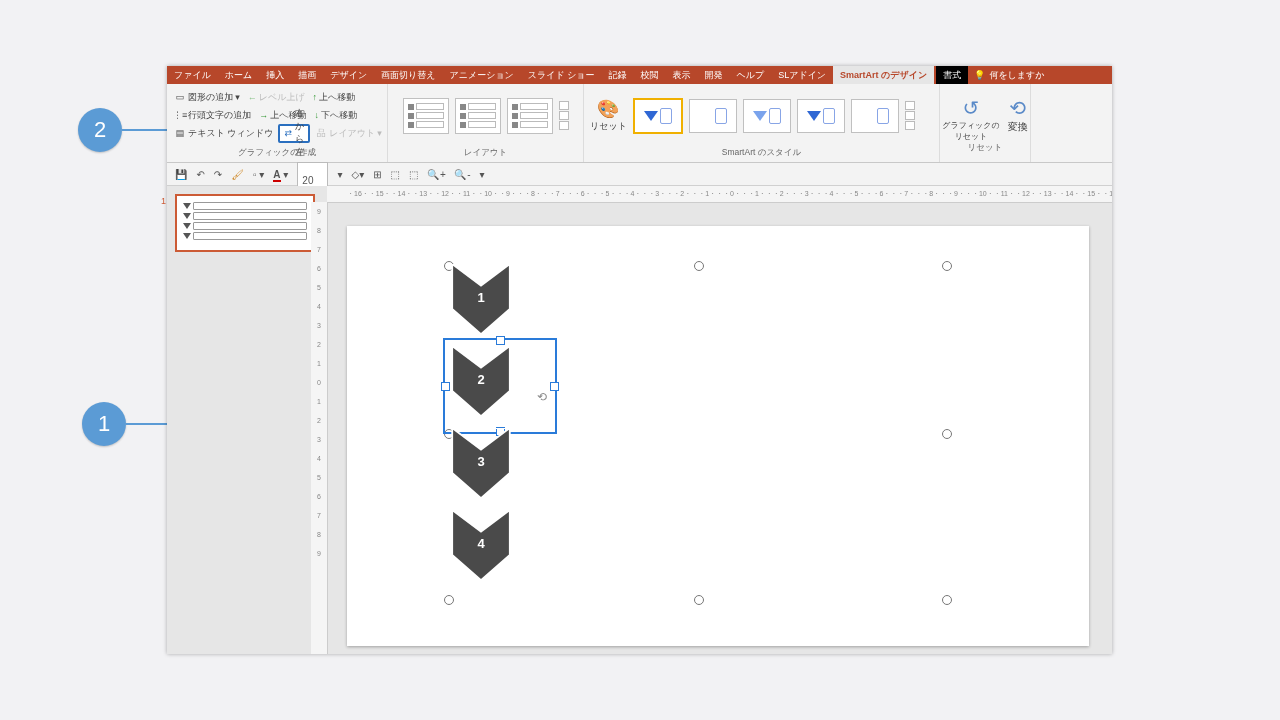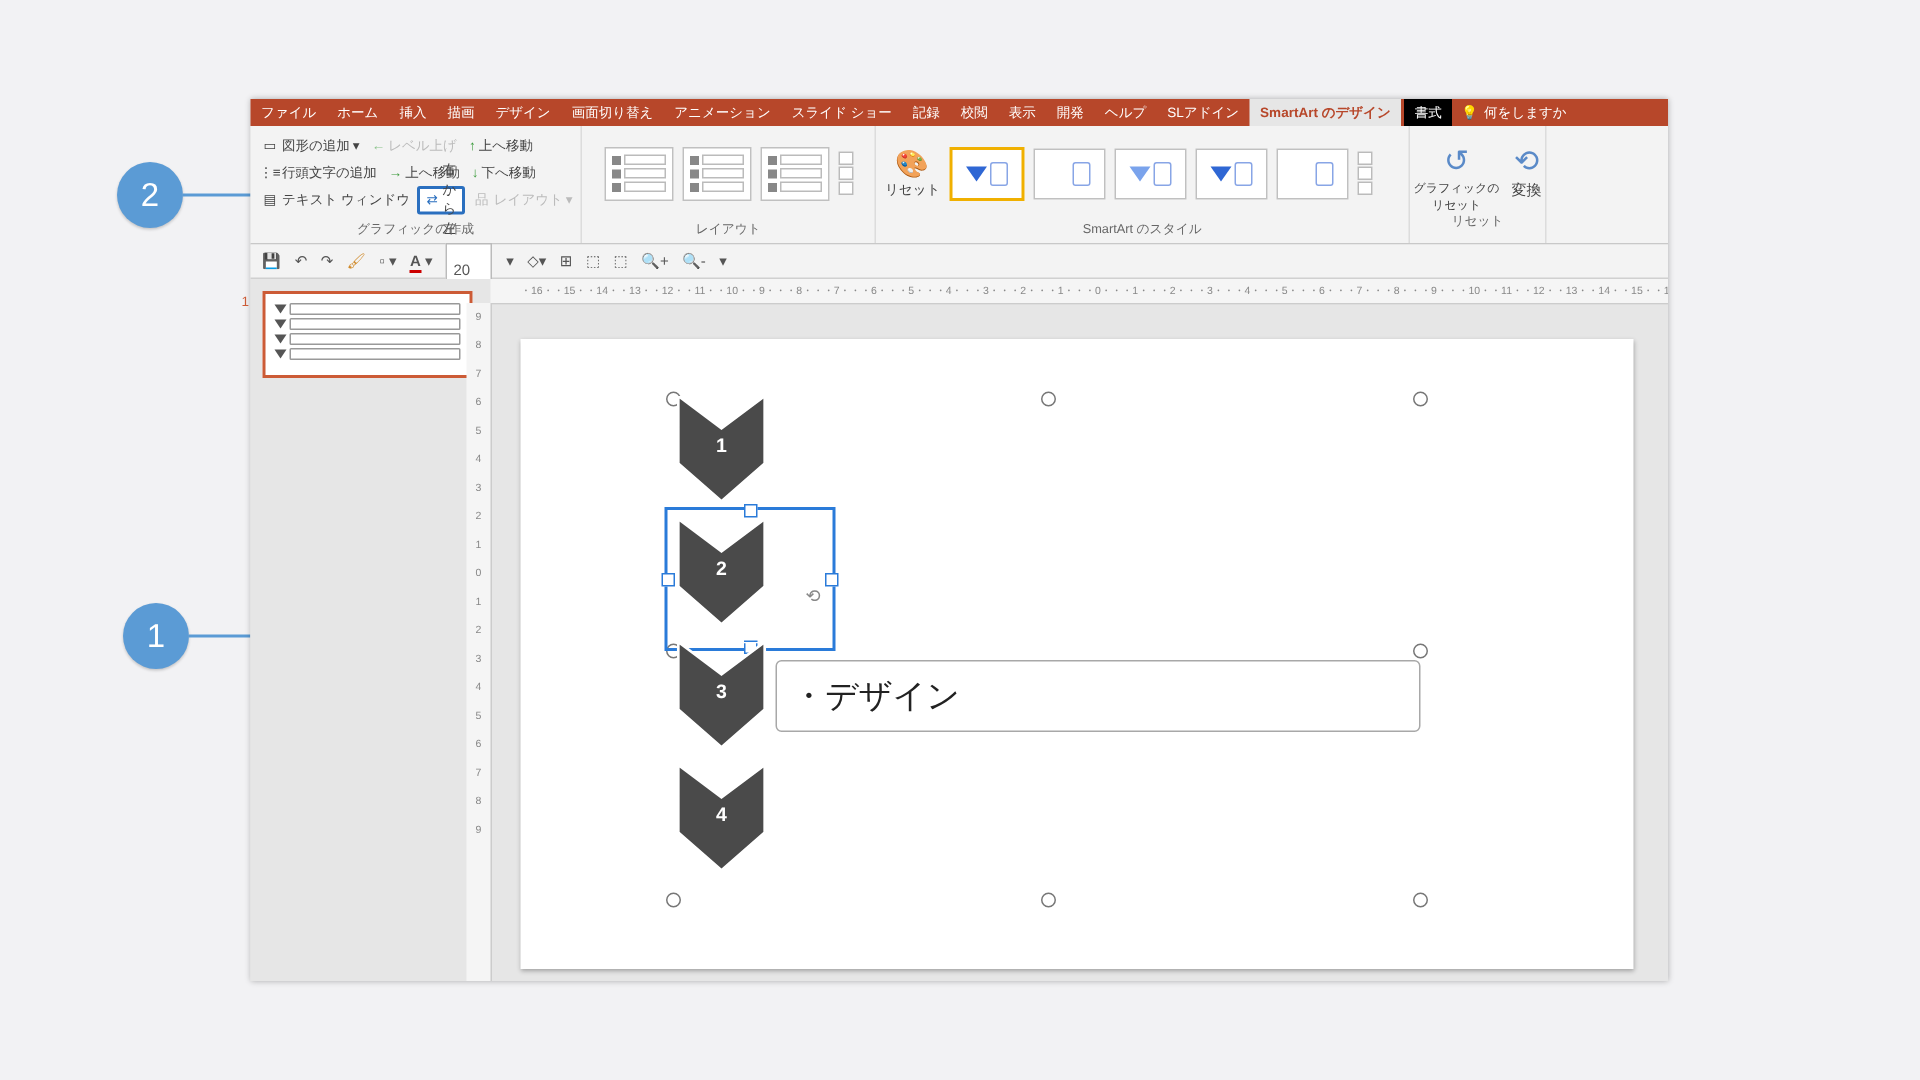--- a/index.html
+++ b/index.html
@@ -349,21 +349,20 @@
            </div>
            <div style="position:absolute;left:88px;top:42px;font-size:12px;color:#888">⟲</div>
            <div class="chevron"><svg viewBox="0 0 64 80">
                   <path d="M0 0 L64 0 L64 50 L32 78 L0 50 Z M0 0 L32 24 L64 0" fill="#4a4a4a" stroke="#fff" stroke-width="2"></path>
                 </svg><div class="num">2</div></div>
          </div>
          <div class="item item3">
            <div class="chevron"><svg viewBox="0 0 64 80">
                   <path d="M0 0 L64 0 L64 50 L32 78 L0 50 Z M0 0 L32 24 L64 0" fill="#4a4a4a" stroke="#fff" stroke-width="2"></path>
                 </svg><div class="num">3</div></div>
-           <div class="label">・デザイン</div>
          </div>
          <div class="item item4">
            <div class="chevron"><svg viewBox="0 0 64 80">
                   <path d="M0 0 L64 0 L64 50 L32 78 L0 50 Z M0 0 L32 24 L64 0" fill="#4a4a4a" stroke="#fff" stroke-width="2"></path>
                 </svg><div class="num">4</div></div>
          </div>
        </div>
      </div>
    </div>
  </div>

